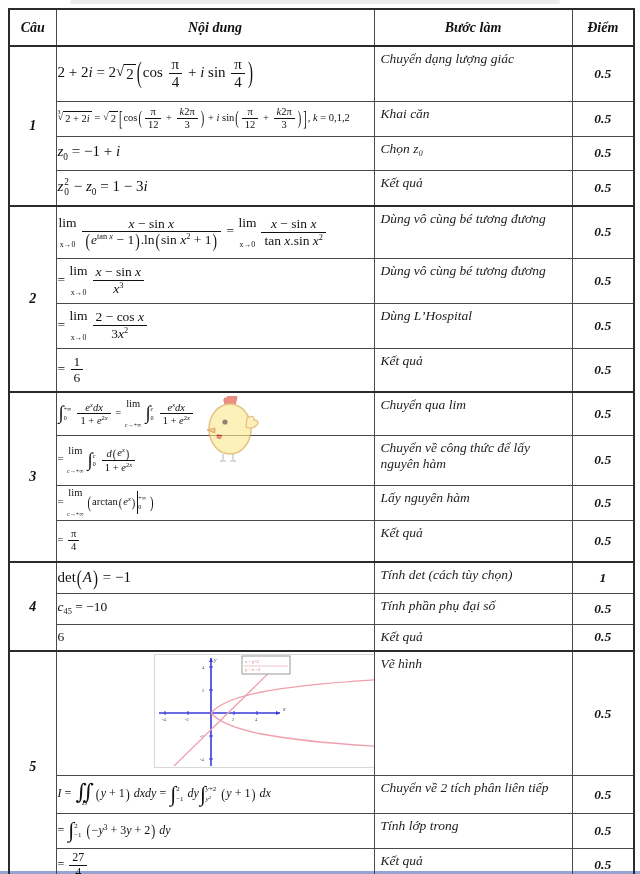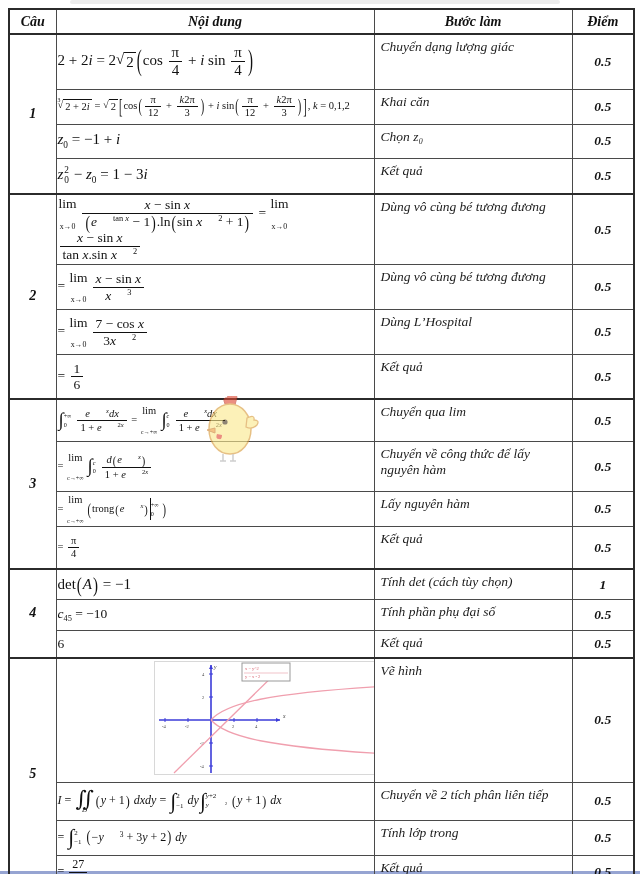--- a/index.html
+++ b/index.html
@@ -19,21 +19,21 @@
   td.score{font-weight:bold;font-style:italic;text-align:center;font-size:13.5px;}
   .fs15{font-size:15px;} .fs13{font-size:13.5px;} .fs12{font-size:12px;} .fs11{font-size:10.5px;}
 
   
   .m{color:#111;}
   .m .it{font-style:italic;}
   .frac{display:inline-flex;flex-direction:column;text-align:center;vertical-align:middle;margin:0 2px;line-height:1.15;}
   .frac>.num{border-bottom:1px solid #111;padding:0 3px;}
   .frac>.den{padding:0 3px;}
   .msub{font-size:.62em;vertical-align:-.4em;}
-  .msup{font-size:.62em;vertical-align:.55em;margin-left:16px;}
+  .msup{font-size:.62em;vertical-align:.55em;}
   .mss{display:inline-flex;flex-direction:column;font-size:.62em;line-height:1.05;vertical-align:middle;margin:0 1px;}
   .mlim{display:inline-flex;flex-direction:column;align-items:center;line-height:1;vertical-align:middle;margin:0 3px 0 1px;}
   .mlim>.lu{font-size:.58em;margin-top:12px;}
   .msqrt{display:inline-flex;align-items:stretch;vertical-align:middle;}
   .msqrt>.rsym{line-height:1.05;}
   .msqrt>.rbody{border-top:1px solid #111;padding:0 2px;}
   .msqrt>.ridx{font-size:.55em;align-self:flex-start;margin-right:-3px;margin-top:-2px;}
   .fence{display:inline-block;transform-origin:center;vertical-align:middle;padding:0 1px;}
   .mint{display:inline-flex;align-items:center;vertical-align:middle;margin:0 1px;}
   .isym{font-size:1.8em;line-height:1;}
@@ -60,21 +60,21 @@
 
 <table class="grid">
   <colgroup>
       <col style="width:47px">
       <col style="width:318px">
       <col style="width:198px">
       <col style="width:62px">
     </colgroup>
 
   <tbody>
-      <tr class="head" style="height:25px">
+      <tr class="head" style="height:37px">
     <td>Câu</td>
     <td>Nội dung</td>
     <td>Bước làm</td>
     <td>Điểm</td>
   </tr>
 
   <tr class="qtop" style="height:55px">
     <td class="qnum" rowspan="4">1</td>
     <td class="content fs15"><span class="m"><span>2 + 2</span><span class="it">i</span><span> = 2</span><span class="msqrt">
               <span class="rsym">√</span>
@@ -154,21 +154,21 @@
               <span class="den"><span class="it">x</span><span class="msup"><span>3</span></span></span>
             </span></span></td>
     <td class="step">Dùng vô cùng bé tương đương</td>
     <td class="score">0.5</td>
   </tr>
   <tr style="height:45px">
     <td class="content fs13"><span class="m"><span>= </span><span class="mlim">
               <span>lim</span>
               <span class="lu">x→0</span>
             </span><span class="frac">
-              <span class="num"><span>7 − cos </span><span class="it">x</span></span>
+              <span class="num"><span>2 − cos </span><span class="it">x</span></span>
               <span class="den"><span>3</span><span class="it">x</span><span class="msup"><span>2</span></span></span>
             </span></span></td>
     <td class="step">Dùng L’Hospital</td>
     <td class="score">0.5</td>
   </tr>
   <tr style="height:44px">
     <td class="content fs13"><span class="m"><span>= </span><span class="frac">
               <span class="num"><span>1</span></span>
               <span class="den"><span>6</span></span>
             </span></span></td>
@@ -217,21 +217,21 @@
               <span class="num"><span class="it">d</span><span><span class="fence" style="transform: scaleY(1.2);">(</span><span><span class="it">e</span><span class="msup"><span class="it">x</span></span></span><span class="fence" style="transform: scaleY(1.2);">)</span></span></span>
               <span class="den"><span>1 + </span><span class="it">e</span><span class="msup"><span>2</span><span class="it">x</span></span></span>
             </span></span></td>
     <td class="step">Chuyển về công thức để lấy nguyên hàm</td>
     <td class="score">0.5</td>
   </tr>
   <tr style="height:35px">
     <td class="content fs11"><span class="m"><span>= </span><span class="mlim">
               <span>lim</span>
               <span class="lu">c→+∞</span>
-            </span><span><span class="fence" style="transform: scaleY(1.5);">(</span><span><span>trong</span><span><span class="fence" style="transform: scaleY(1.2);">(</span><span><span class="it">e</span><span class="msup"><span class="it">x</span></span></span><span class="fence" style="transform: scaleY(1.2);">)</span></span><span class="meval">
+            </span><span><span class="fence" style="transform: scaleY(1.5);">(</span><span><span>arctan</span><span><span class="fence" style="transform: scaleY(1.2);">(</span><span><span class="it">e</span><span class="msup"><span class="it">x</span></span></span><span class="fence" style="transform: scaleY(1.2);">)</span></span><span class="meval">
                   <span class="ebar"></span>
                   <span class="ilims">
                     <span><span>+∞</span></span>
                     <span><span>0</span></span>
                   </span>
                 </span></span><span class="fence" style="transform: scaleY(1.5);">)</span></span></span></td>
     <td class="step">Lấy nguyên hàm</td>
     <td class="score">0.5</td>
   </tr>
   <tr style="height:42px">

